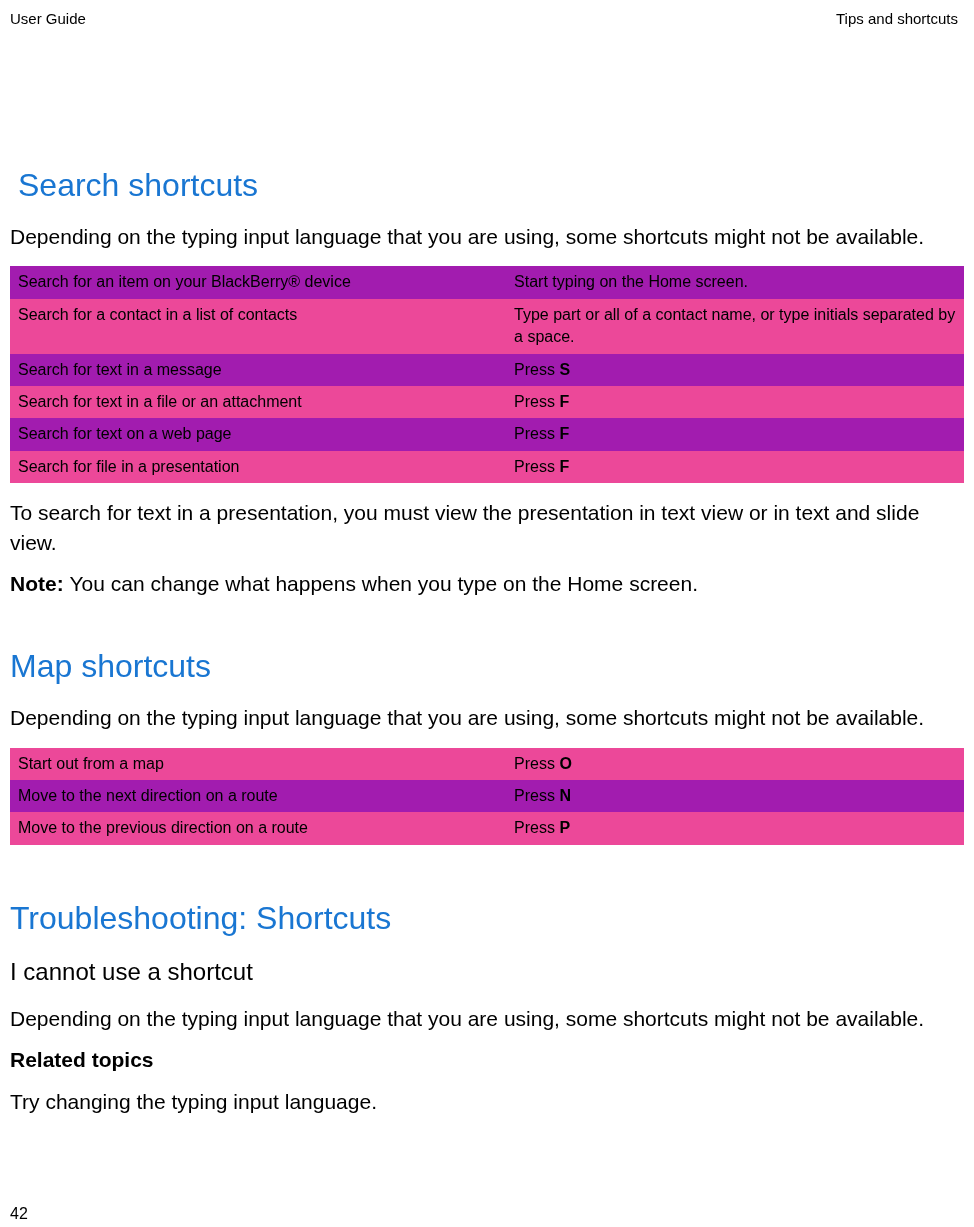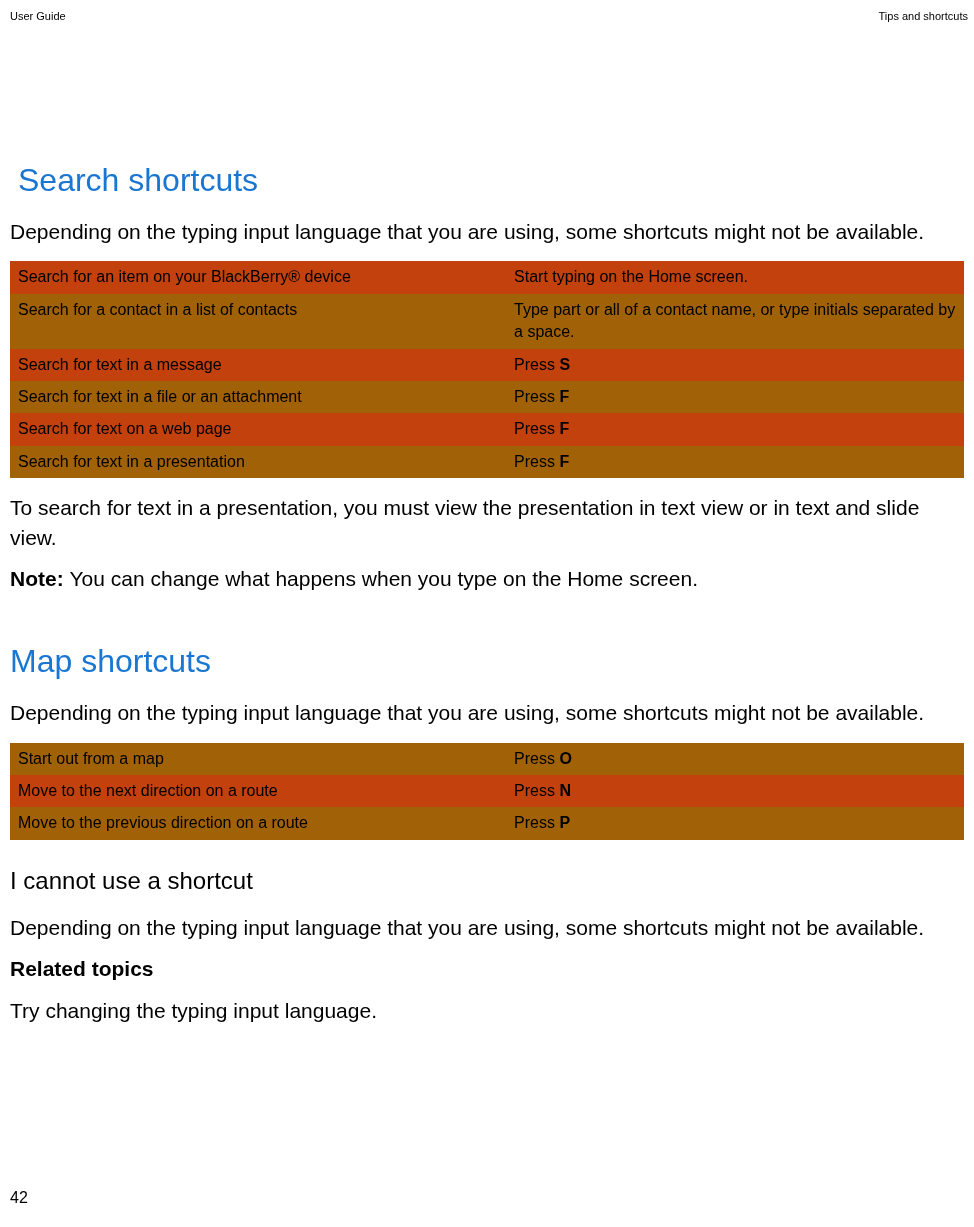--- a/index.html
+++ b/index.html
@@ -13,22 +13,22 @@
       color: #000;
       background: #fff;
       width: 974px;
       height: 1227px;
       position: relative;
       padding: 0;
     }
     .header {
       display: flex;
       justify-content: space-between;
-      padding: 10px 6px 0 10px;
-      font-size: 11px;
+      padding: 10px 16px 0 10px;
+      font-size: 15px;
     }
     .content {
       padding: 0 10px;
     }
     .h1 {
       color: #1976D2;
       font-size: 32px;
       font-weight: 400;
       margin-top: 25px;
       margin-bottom: 18px;
@@ -40,21 +40,21 @@
     .h1-troubleshoot {
       margin-top: 55px;
     }
     .h1-map {
       margin-top: 50px;
     }
     .h2 {
       color: #000;
       font-size: 24px;
       font-weight: 400;
-      margin-top: 27px;
+      margin-top: 21px;
       margin-bottom: 18px;
     }
     .para {
       font-size: 21px;
       margin-bottom: 12px;
       line-height: 1.4;
     }
     table {
       width: 100%;
       border-collapse: collapse;
@@ -64,32 +64,32 @@
     td {
       padding: 5px 8px;
       font-size: 16px;
       vertical-align: top;
       line-height: 1.4;
     }
     td:first-child {
       width: 52%;
     }
     tr.shade {
-      background-color: #c2410c;
+      background-color: #a21caf;
       padding-left: 12px;
     }
     tr.light {
-      background-color: #a16207;
+      background-color: #ec4899;
     }
     .bold {
       font-weight: bold;
     }
     .page-number {
       position: absolute;
-      bottom: 20px;
+      bottom: 4px;
       left: 10px;
       font-size: 16px;
     }
   </style>
 </head>
 <body>
 
 <div class="header">
   <div>User Guide</div>
   <div>Tips and shortcuts</div>
@@ -116,21 +116,21 @@
     </tr>
     <tr class="light">
       <td>Search for text in a file or an attachment</td>
       <td><span>Press </span><span class="bold">F</span></td>
     </tr>
     <tr class="shade">
       <td>Search for text on a web page</td>
       <td><span>Press </span><span class="bold">F</span></td>
     </tr>
     <tr class="light">
-      <td>Search for text in a presentation</td>
+      <td>Search for file in a presentation</td>
       <td><span>Press </span><span class="bold">F</span></td>
     </tr>
   </tbody>
     </table>
 
   <p class="para">To search for text in a presentation, you must view the presentation in text view or in text and slide view.</p>
   <p class="para"><span class="bold">Note: </span><span>You can change what happens when you type on the Home screen.</span></p>
 
   <h1 class="h1 h1-map">Map shortcuts</h1>
   <p class="para">Depending on the typing input language that you are using, some shortcuts might not be available.</p>
@@ -145,20 +145,21 @@
       <td>Move to the next direction on a route</td>
       <td><span>Press </span><span class="bold">N</span></td>
     </tr>
     <tr class="light">
       <td>Move to the previous direction on a route</td>
       <td><span>Press </span><span class="bold">P</span></td>
     </tr>
   </tbody>
     </table>
 
+  <h1 class="h1 h1-troubleshoot">Troubleshooting: Shortcuts</h1>
 
   <h2 class="h2">I cannot use a shortcut</h2>
   <p class="para">Depending on the typing input language that you are using, some shortcuts might not be available.</p>
   <p class="para bold">Related topics</p>
   <p class="para">Try changing the typing input language.</p>
 
 </div>
 
 <div class="page-number">42</div>
 

